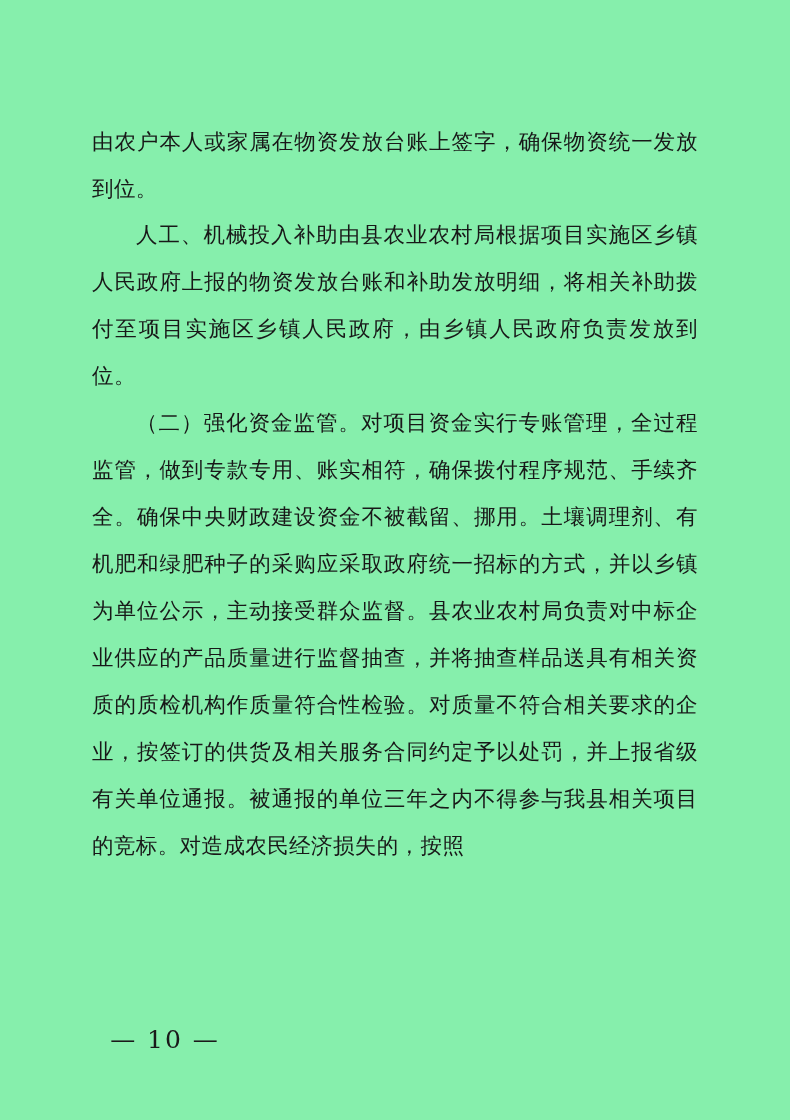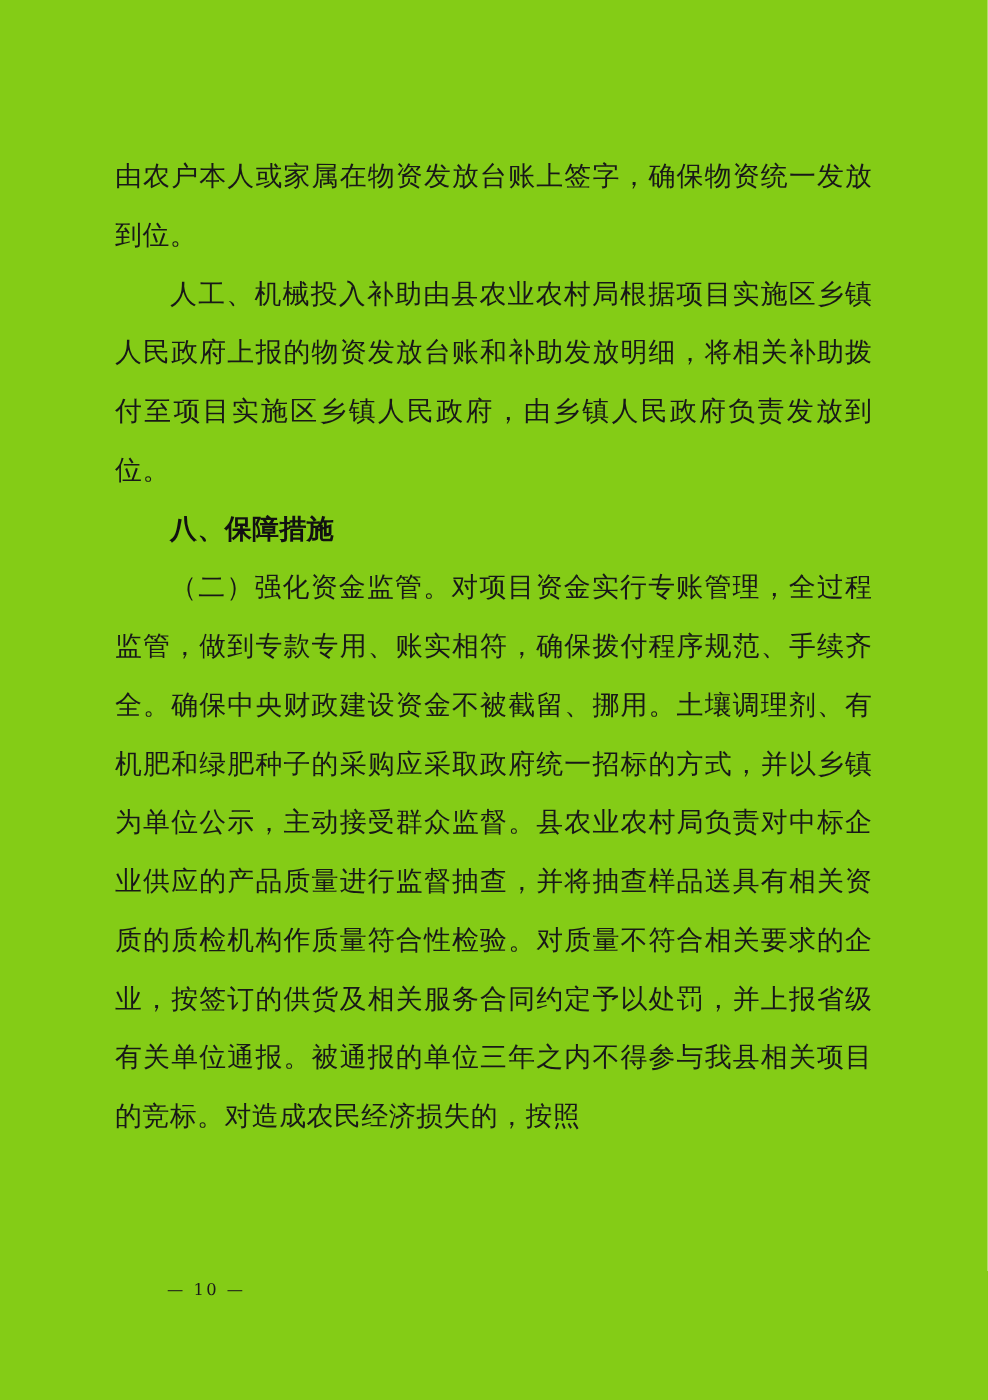--- a/index.html
+++ b/index.html
@@ -11,21 +11,21 @@
     width: 790px;
     height: 1120px;
     font-family: "DejaVu Serif", "Liberation Serif", serif;
     color: #1a1a1a;
     position: relative;
     overflow: hidden;
   }
   .page {
     position: absolute;
     inset: 0;
-    background: #84cc16;
+    background: #86efac;
   }
   .page-inner {
     position: absolute;
     left: 92px;
     top: 118px;
     width: 606px;
   }
   .para {
     font-size: 21.5px;
     line-height: 47px;
@@ -49,41 +49,40 @@
     letter-spacing: 0.4px;
     color: #111;
     font-family: "DejaVu Sans", "Liberation Sans", sans-serif;
   }
   .footer {
     position: absolute;
     left: 0;
     right: 0;
     top: 1025px;
     text-align: center;
-    font-size: 13px;
+    font-size: 25px;
     letter-spacing: 2px;
     color: #1a1a1a;
     font-family: "DejaVu Serif", "Liberation Serif", serif;
   }
   .footer-inner {
     display: inline-block;
     margin-left: -460px;
   }
 </style>
 </head>
 <body>
 
 <div class="page">
   <div class="page-inner">
 
     <p class="para">由农户本人或家属在物资发放台账上签字，确保物资统一发放到位。</p>
 
     <p class="para indent">人工、机械投入补助由县农业农村局根据项目实施区乡镇人民政府上报的物资发放台账和补助发放明细，将相关补助拨付至项目实施区乡镇人民政府，由乡镇人民政府负责发放到位。</p>
 
-    <p class="heading">八、保障措施</p>
 
 
     <p class="para indent">（二）强化资金监管。对项目资金实行专账管理，全过程监管，做到专款专用、账实相符，确保拨付程序规范、手续齐全。确保中央财政建设资金不被截留、挪用。土壤调理剂、有机肥和绿肥种子的采购应采取政府统一招标的方式，并以乡镇为单位公示，主动接受群众监督。县农业农村局负责对中标企业供应的产品质量进行监督抽查，并将抽查样品送具有相关资质的质检机构作质量符合性检验。对质量不符合相关要求的企业，按签订的供货及相关服务合同约定予以处罚，并上报省级有关单位通报。被通报的单位三年之内不得参与我县相关项目的竞标。对造成农民经济损失的，按照</p>
 
   </div>
 
   <div class="footer">
     <span class="footer-inner">— 10 —</span>
   </div>
 </div>

